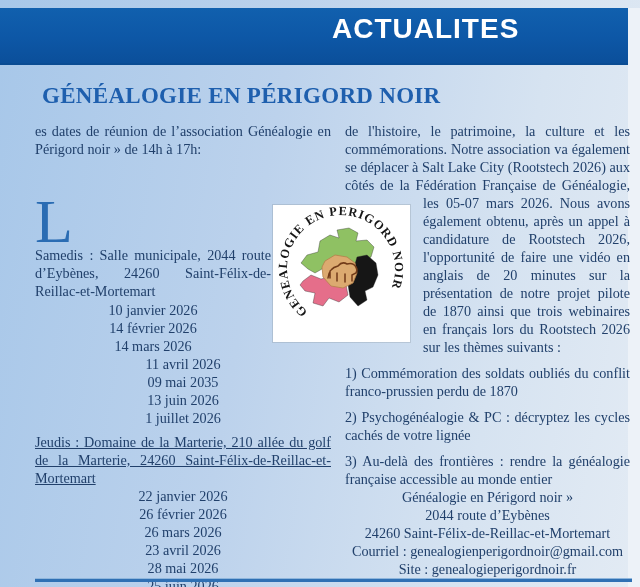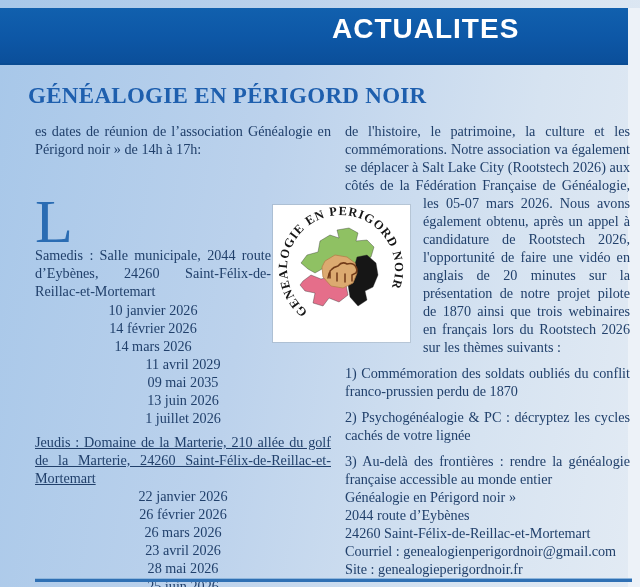--- a/index.html
+++ b/index.html
@@ -8,35 +8,35 @@
     background:linear-gradient(100deg,#a7c7e9 0%,#bcd2ec 40%,#d6e3f1 75%,#e3ebf4 100%);
     font-family:"Liberation Serif", serif;color:#21406b;
   }
   .edge-right{position:absolute;top:8px;right:0;width:12px;height:579px;background:#edf2f8;}
   .topbar{position:absolute;left:0;top:8px;width:628px;height:55px;
     background:linear-gradient(180deg,#1160ae 0%,#0d57a6 55%,#0b4f9a 100%);
     border-bottom:2px solid #0a4c93;}
   .topbar-title{position:absolute;left:332px;top:13px;
     font-family:"Liberation Sans", sans-serif;font-weight:bold;font-size:28px;
     letter-spacing:1px;color:#ffffff;}
-  .article-title{position:absolute;left:28px;top:83px;font-weight:bold;
+  .article-title{position:absolute;left:42px;top:83px;font-weight:bold;
     font-size:23px;letter-spacing:.3px;color:#1e5fae;white-space:nowrap;}
   .col{position:absolute;top:122px;font-size:14.2px;line-height:18px;text-align:justify;}
   .col-left{left:35px;width:296px;}
   .col-right{left:345px;width:285px;}
   .col p{margin:0 0 6px 0;}
   .push-r{float:right;width:0;height:72px;}
   .blk-r{float:right;clear:right;width:60px;height:152px;}
   .push-l{float:left;width:0;height:72px;}
   .blk-l{float:left;clear:left;width:78px;height:164px;}
   .dropcap{float:left;font-size:62px;line-height:50px;margin:2px 7px 0 0;color:#2a6cb3;}
   .clear-drop{clear:left;}
   .dates{margin:0 0 6px 0;}
   .dates div{text-align:center;}
-  .addr div{text-align:left;white-space:nowrap;font-family:Liberation Serif, serif;}
+  .addr div{text-align:center;white-space:nowrap;font-family:Liberation Serif, serif;}
   .col-right p.tight{margin-bottom:8px;}
   .col-right p.last{margin-bottom:0;}
   .logo-box{position:absolute;left:273px;top:205px;width:137px;height:137px;
     background:#ffffff;box-shadow:0 0 0 1px rgba(120,130,140,.25);}
   .logo-box svg{display:block;width:100%;height:100%;}
   .bottom-rule{position:absolute;left:35px;top:578px;width:597px;height:4px;
     background:linear-gradient(180deg,#8fb6dc 0%,#8fb6dc 25%,#2f70b4 25%,#2f70b4 100%);}
 </style>
 </head>
 <body>
@@ -55,21 +55,21 @@
     <div class="blk-r"></div>
 
     <p><span class="dropcap">L</span><span>es dates de réunion de l’association Généa­logie en Périgord noir » de 14h à 17h:</span></p>
 
     <p class="clear-drop" style="margin-bottom:1px;">Samedis : Salle municipale, 2044 route d’Eybènes, 24260 Saint-Félix-de-Reillac-et-Mortemart</p>
 
     <div class="dates">
       <div>10 janvier 2026</div>
       <div>14 février 2026</div>
       <div>14 mars 2026</div>
-      <div>11 avril 2029</div>
+      <div>11 avril 2026</div>
       <div>09 mai 2035</div>
       <div>13 juin 2026</div>
       <div>1 juillet 2026</div>
     </div>
 
     <p style="margin-bottom:0;text-decoration:underline;">Jeudis : Domaine de la Marterie, 210 allée du golf de la Marterie, 24260 Saint-Félix-de-Reillac-et-Mortemart</p>
 
     <div class="dates">
       <div>22 janvier 2026</div>
       <div>26 février 2026</div>

